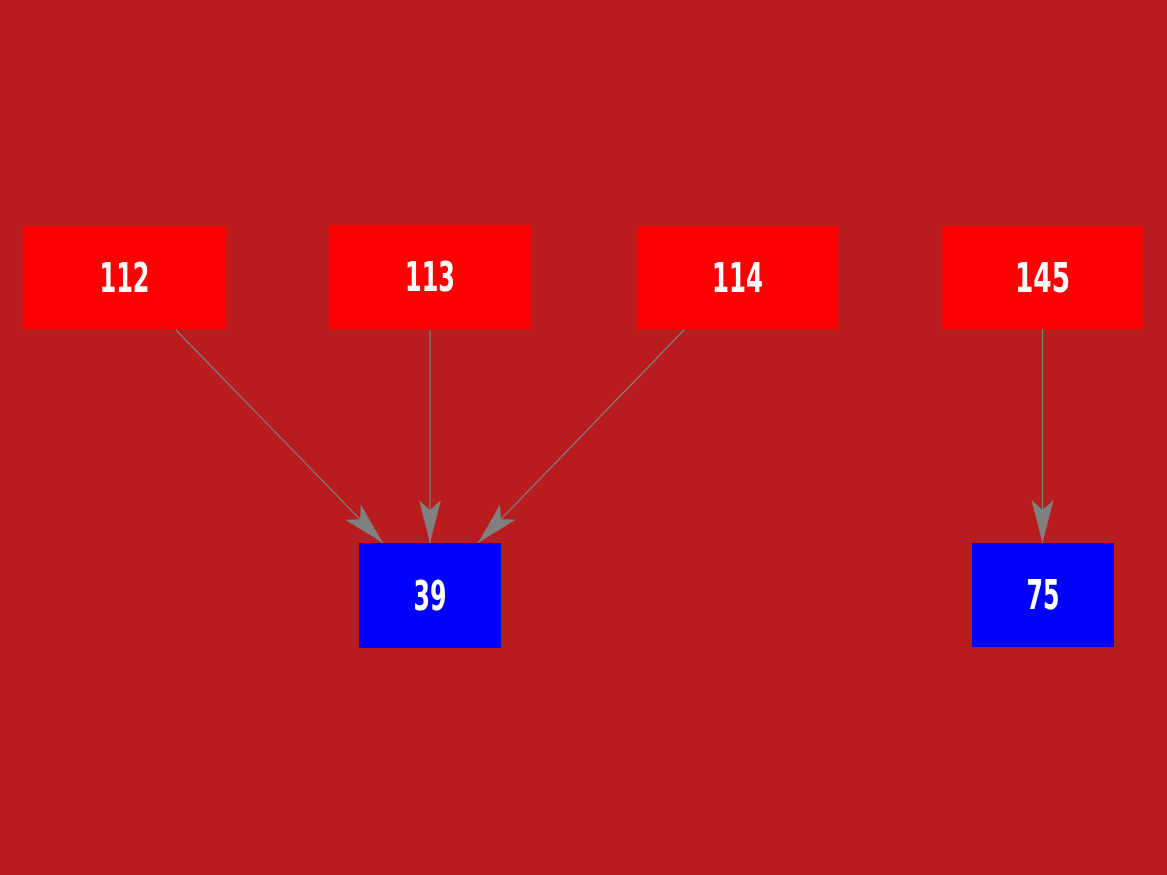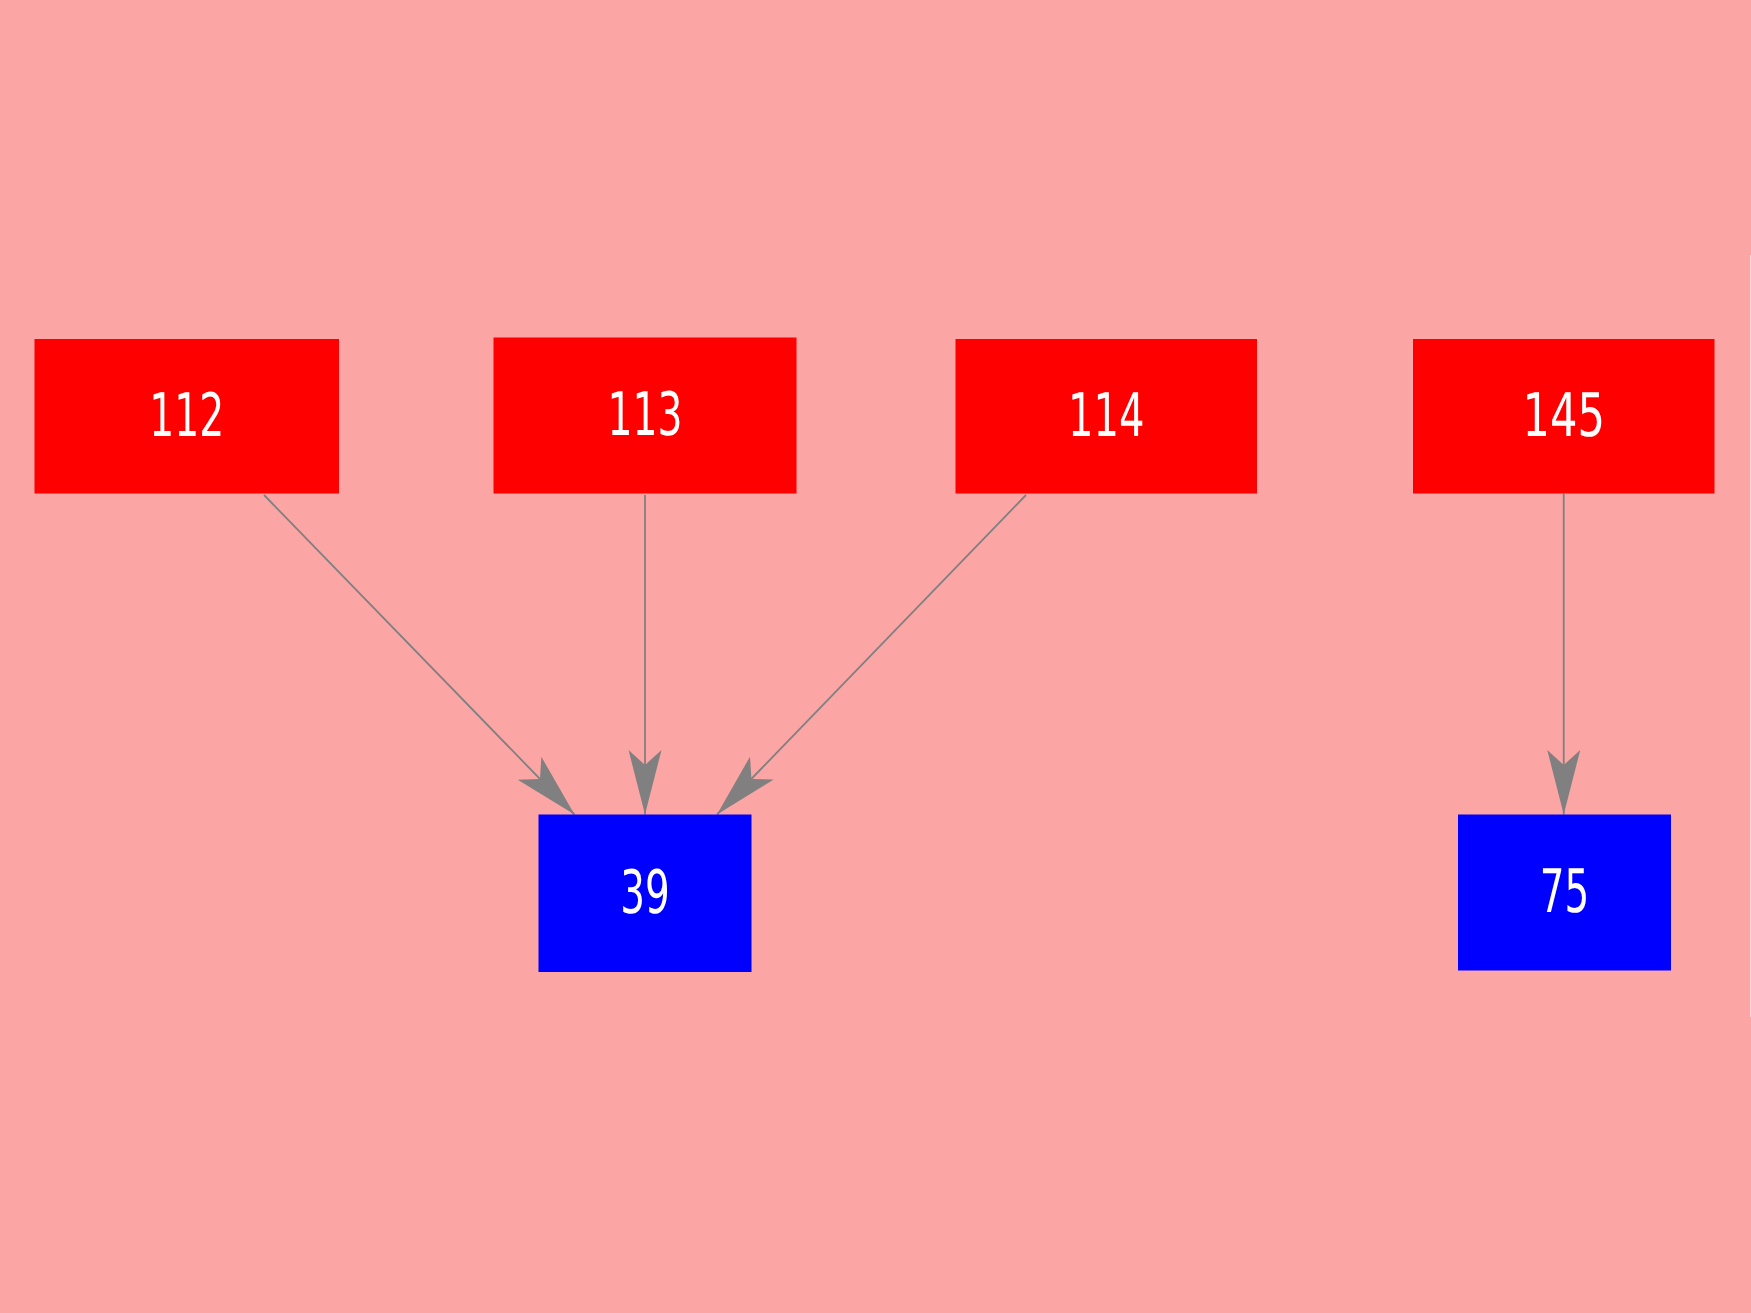--- a/index.html
+++ b/index.html
@@ -4,22 +4,23 @@
 <style>
   html, body {
     margin: 0;
     padding: 0;
     background: #ffffff;
   }
   .canvas-wrap {
     width: 1167px;
     height: 875px;
     position: relative;
-    background: #fca5a5;
+    background: #b91c1c;
     overflow: hidden;
+    font-weight: bold;
   }
   svg {
     display: block;
   }
   .edge-line {
     fill: none;
   }
   .node-label {
     font-family: "DejaVu Sans", sans-serif;
     font-size: 40px;

